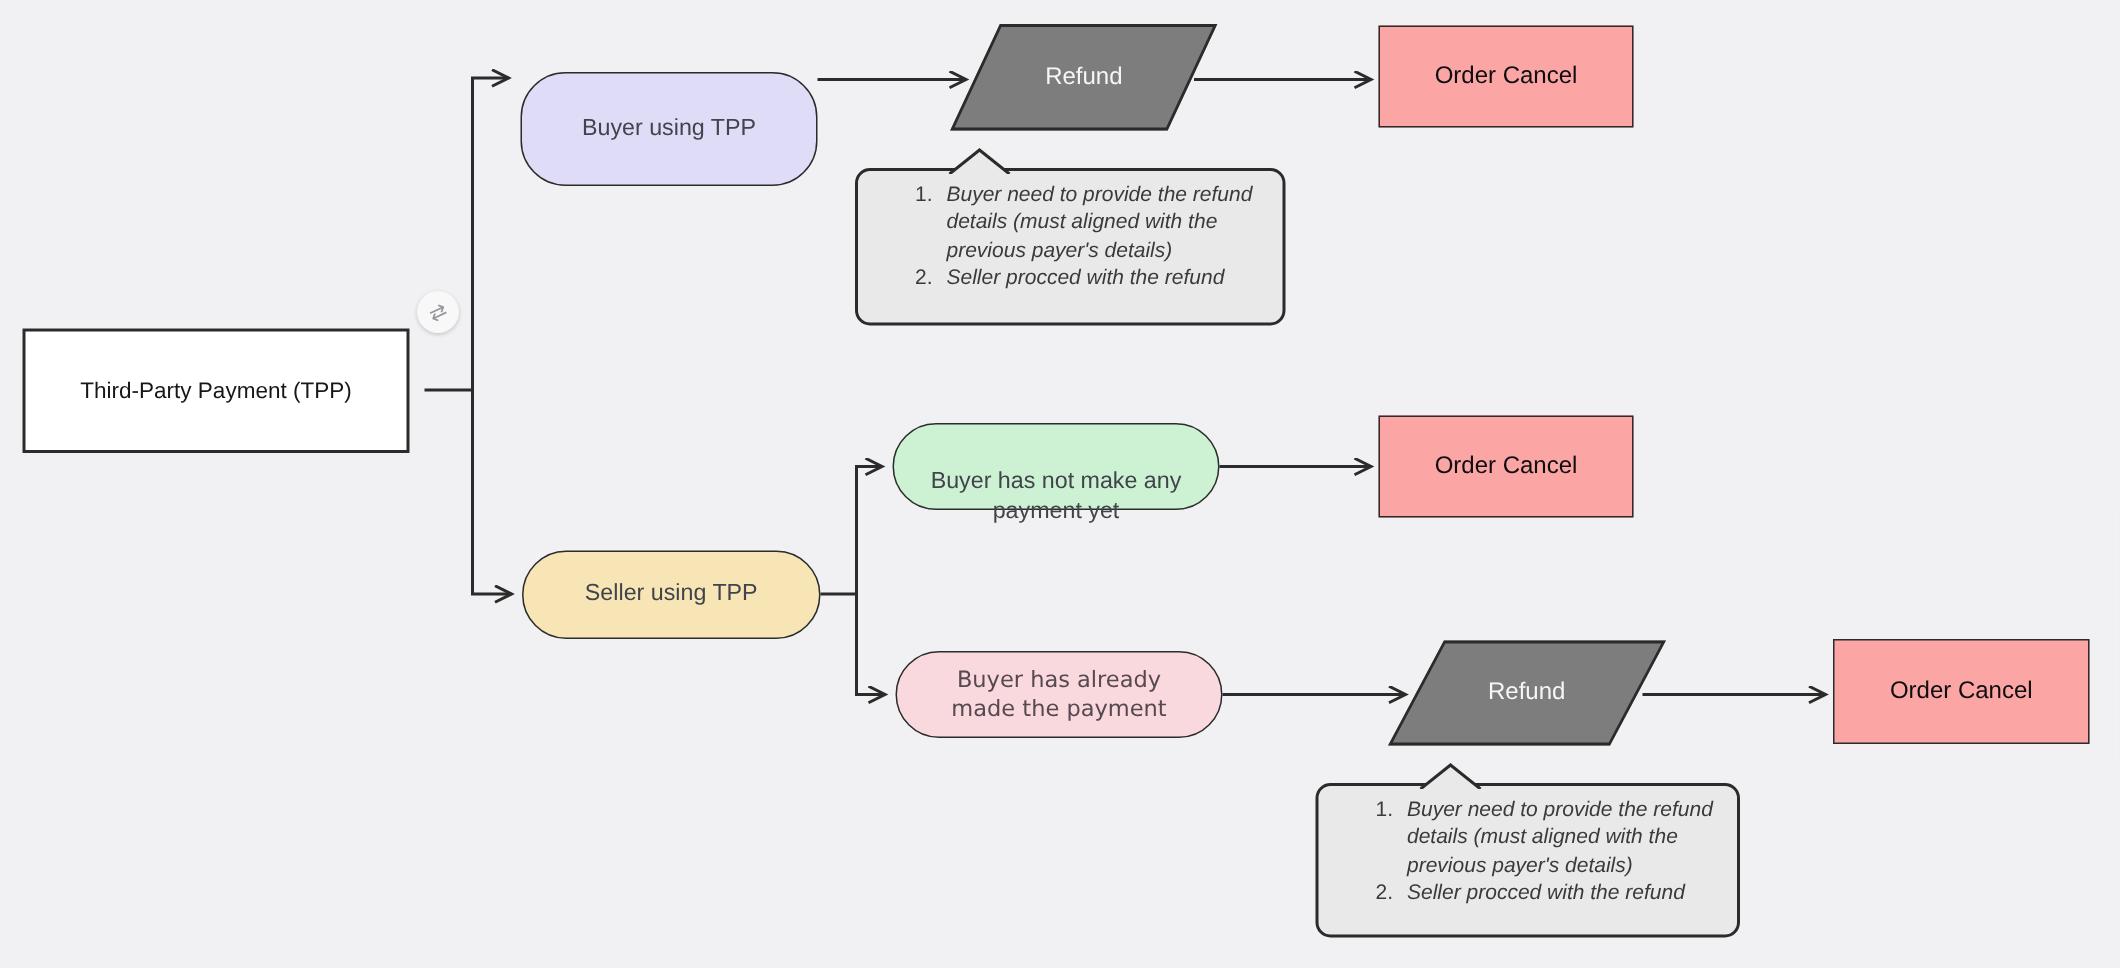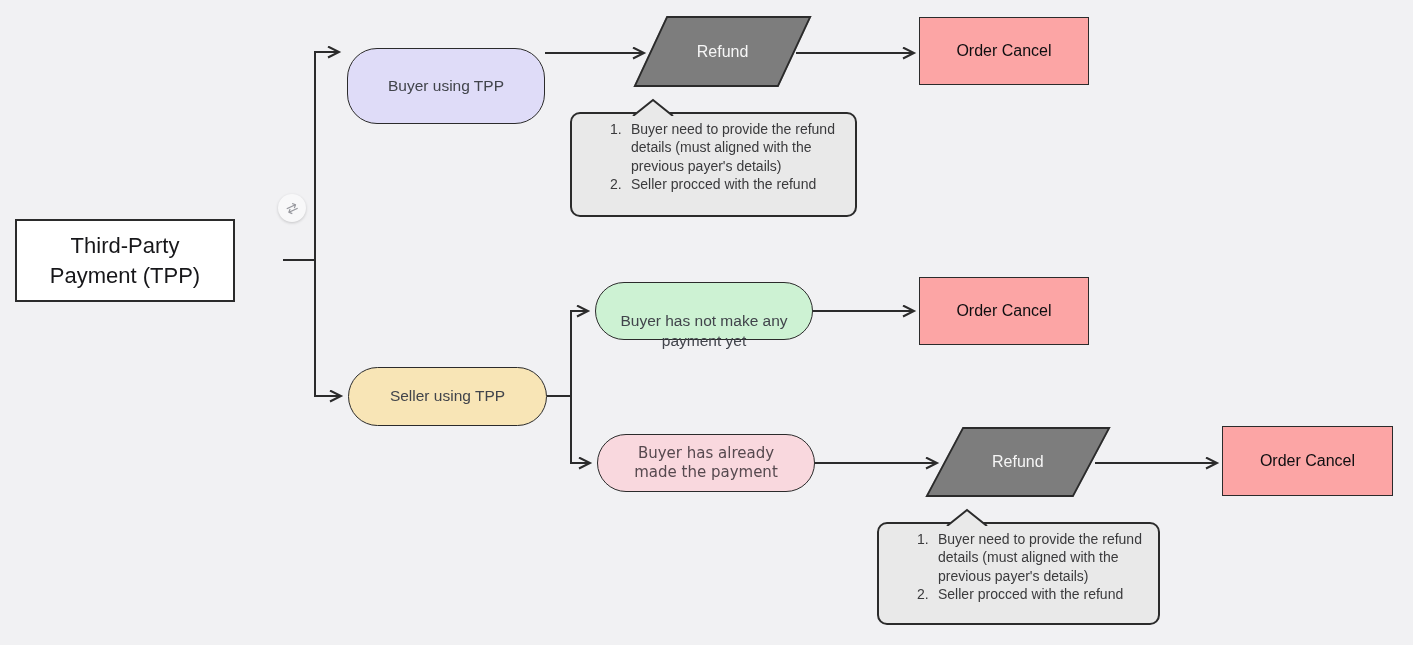--- a/index.html
+++ b/index.html
@@ -23,24 +23,24 @@
     stroke: #2b2b2b;
     stroke-width: 2;
     fill: none;
   }
   .node { position: absolute; z-index: 1; box-sizing: border-box;
           display: flex; align-items: center; justify-content: center;
           text-align: center; }
 
   
   .root-node {
-    left: 15px; top: 219px; width: 220px; height: 83px;
+    left: 15px; top: 219px; width: 258px; height: 83px;
     background: #ffffff;
     border: 2px solid #2b2b2b;
-    font-size: 22px; line-height: 1.32; color: #17171a;
+    font-size: 15px; line-height: 1.32; color: #17171a;
   }
   .root-node .label { max-width: 200px; }
 
   
   .swap-bubble {
     position: absolute; z-index: 2;
     left: 278px; top: 194px; width: 28px; height: 28px;
     border-radius: 50%;
     background: #f8f8f9;
     box-shadow: 0 1px 3px rgba(0,0,0,.18);
@@ -93,21 +93,21 @@
     padding: 6px 10px 6px 38px;
     font-size: 14px; color: #3a3a3c;
   }
   .note-top    { left: 570px; top: 112px; width: 287px; height: 105px; }
   .note-bottom { left: 877px; top: 522px; width: 283px; height: 103px; }
   .note .notch { position: absolute; top: -16px; }
   .note-top    .notch { left: 59px; }
   .note-bottom .notch { left: 66px; }
   .note-item { display: flex; gap: 5px; line-height: 18.4px; }
   .note-item .marker { flex: none; width: 16px; }
-  .note-item .text { width: 206px; }
+  .note-item .text { width: 206px; font-style: italic; }
 </style>
 </head>
 <body>
 
 <div class="canvas">
 
   <svg class="edges" width="1413" height="645" viewBox="0 0 1413 645">
     <defs>
       <marker id="arrow" markerWidth="16" markerHeight="14" refX="12" refY="6" orient="auto" markerUnits="userSpaceOnUse">
         <path d="M1,0.5 L12,6 L1,11.5" fill="none" stroke="#2b2b2b" stroke-width="2"></path>

